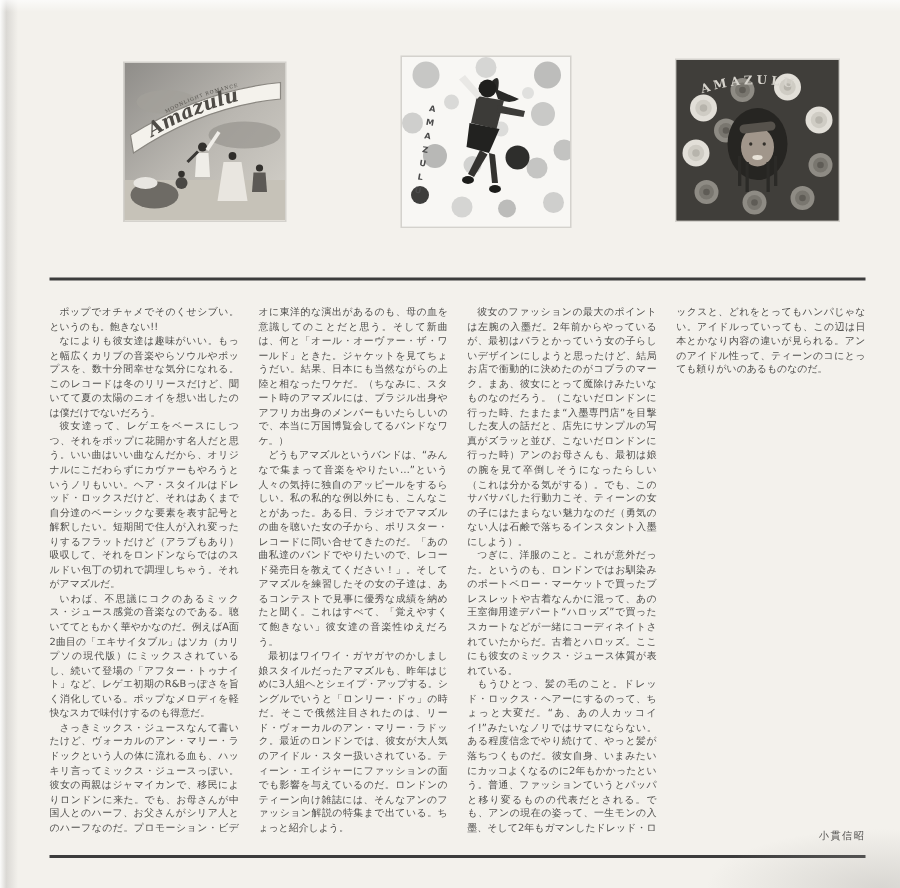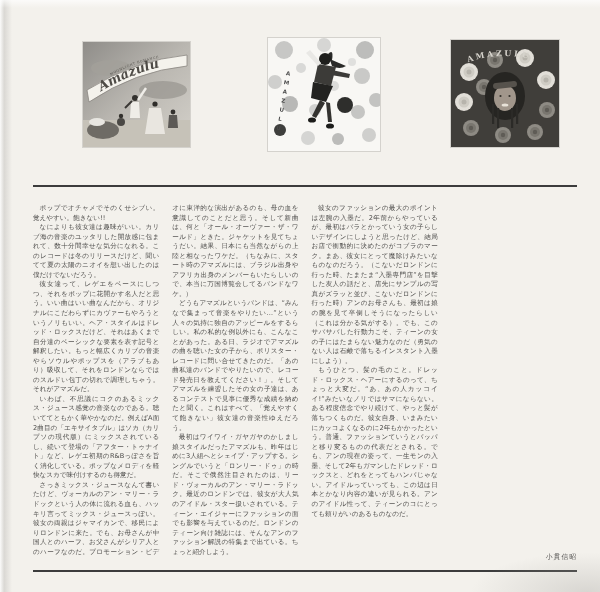--- a/index.html
+++ b/index.html
@@ -169,28 +169,29 @@
       </g>
       <text font-family="DejaVu Serif, serif" font-size="8" font-weight="bold" fill="#d6d3cc" letter-spacing="2.5">
         <textPath href="#arcTitle" startOffset="6%">AMAZULU</textPath>
       </text>
     </svg>
   </div>
 
   <div class="rule rule-top"></div>
 
   <div class="article">
-      <p>ポップでオチャメでそのくせシブい。覚えやすい。飽きない!!</p>
-      <p>なによりも彼女達は趣味がいい。カリブ海の音楽のユッタリした開放感に包まれて、数十分間幸せな気分になれる。このレコードは冬のリリースだけど、聞いてて夏の太陽のニオイを想い出したのは僕だけでないだろう。</p>
-      <p>彼女達って、レゲエをベースにしつつ、それをポップに花開かす名人だと思う。いい曲はいい曲なんだから、オリジナルにこだわらずにカヴァーもやろうというノリもいい。ヘア・スタイルはドレッド・ロックスだけど、それはあくまで自分達のベーシックな要素を表す記号と解釈したい。もっと幅広くカリブの音楽やらソウルやポップスを（アラブもあり）吸収して、それをロンドンならではのスルドい包丁の切れで調理しちゃう。それがアマズルだ。</p>
+      <p>ポップでオチャメでそのくせシブい。というのも。飽きない!!</p>
+      <p>なによりも彼女達は趣味がいい。もっと幅広くカリブの音楽やらソウルやポップスを、数十分間幸せな気分になれる。このレコードは冬のリリースだけど、聞いてて夏の太陽のニオイを想い出したのは僕だけでないだろう。</p>
+      <p>彼女達って、レゲエをベースにしつつ、それをポップに花開かす名人だと思う。いい曲はいい曲なんだから、オリジナルにこだわらずにカヴァーもやろうというノリもいい。ヘア・スタイルはドレッド・ロックスだけど、それはあくまで自分達のベーシックな要素を表す記号と解釈したい。短期間で住人が入れ変ったりするフラットだけど（アラブもあり）吸収して、それをロンドンならではのスルドい包丁の切れで調理しちゃう。それがアマズルだ。</p>
       <p>いわば、不思議にコクのあるミックス・ジュース感覚の音楽なのである。聴いててともかく華やかなのだ。例えばA面2曲目の「エキサイタブル」はソカ（カリプソの現代版）にミックスされているし、続いて登場の「アフター・トゥナイト」など、レゲエ初期のR&amp;Bっぽさを旨く消化している。ポップなメロディを軽快なスカで味付けするのも得意だ。</p>
       <p>さっきミックス・ジュースなんて書いたけど、ヴォーカルのアン・マリー・ラドックという人の体に流れる血も、ハッキリ言ってミックス・ジュースっぽい。彼女の両親はジャマイカンで、移民によりロンドンに来た。でも、お母さんが中国人とのハーフ、お父さんがシリア人とのハーフなのだ。プロモーション・ビデオに東洋的な演出があるのも、母の血を意識してのことだと思う。そして新曲は、何と「オール・オーヴァー・ザ・ワールド」ときた。ジャケットを見てちょうだい。結果、日本にも当然ながらの上陸と相なったワケだ。（ちなみに、スタート時のアマズルには、ブラジル出身やアフリカ出身のメンバーもいたらしいので、本当に万国博覧会してるバンドなワケ。）</p>
       <p>どうもアマズルというバンドは、“みんなで集まって音楽をやりたい…”という人々の気持に独自のアッピールをするらしい。私の私的な例以外にも、こんなことがあった。ある日、ラジオでアマズルの曲を聴いた女の子から、ポリスター・レコードに問い合せてきたのだ。「あの曲私達のバンドでやりたいので、レコード発売日を教えてください！」。そしてアマズルを練習したその女の子達は、あるコンテストで見事に優秀な成績を納めたと聞く。これはすべて、「覚えやすくて飽きない」彼女達の音楽性ゆえだろう。</p>
       <p>最初はワイワイ・ガヤガヤのかしまし娘スタイルだったアマズルも、昨年はじめに3人組へとシェイプ・アップする。シングルでいうと「ロンリー・ドゥ」の時だ。そこで俄然注目されたのは、リード・ヴォーカルのアン・マリー・ラドック。最近のロンドンでは、彼女が大人気のアイドル・スター扱いされている。ティーン・エイジャーにファッションの面でも影響を与えているのだ。ロンドンのティーン向け雑誌には、そんなアンのファッション解説の特集まで出ている。ちょっと紹介しよう。</p>
       <p>彼女のファッションの最大のポイントは左腕の入墨だ。2年前からやっているが、最初はバラとかっていう女の子らしいデザインにしようと思ったけど、結局お店で衝動的に決めたのがコブラのマーク。まあ、彼女にとって魔除けみたいなものなのだろう。（こないだロンドンに行った時、たまたま“入墨専門店”を目撃した友人の話だと、店先にサンプルの写真がズラッと並び、こないだロンドンに行った時）アンのお母さんも、最初は娘の腕を見て卒倒しそうになったらしい（これは分かる気がする）。でも、このサバサバした行動力こそ、ティーンの女の子にはたまらない魅力なのだ（勇気のない人は石鹸で落ちるインスタント入墨にしよう）。</p>
+      <p>つぎに、洋服のこと。これが意外だった。というのも、ロンドンではお馴染みのポートベロー・マーケットで買ったブレスレットや古着なんかに混って、あの王室御用達デパート“ハロッズ”で買ったスカートなどが一緒にコーディネイトされていたからだ。古着とハロッズ。ここにも彼女のミックス・ジュース体質が表れている。</p>
       <p>もうひとつ、髪の毛のこと。ドレッド・ロックス・ヘアーにするのって、ちょっと大変だ。“あ、あの人カッコイイ!”みたいなノリではサマにならない。ある程度信念でやり続けて、やっと髪が落ちつくものだ。彼女自身、いまみたいにカッコよくなるのに2年もかかったという。普通、ファッションていうとパッパと移り変るものの代表だとされる。でも、アンの現在の姿って、一生モンの入墨、そして2年もガマンしたドレッド・ロックスと、どれをとってもハンパじゃない。アイドルっていっても、この辺は日本とかなり内容の違いが見られる。アンのアイドル性って、ティーンのコにとっても頼りがいのあるものなのだ。</p>
     </div>
 
   <div class="credit">小貫信昭</div>
 
   <div class="rule rule-bottom"></div>
 
   <div class="corner-smudge"></div>
 </div>
 

